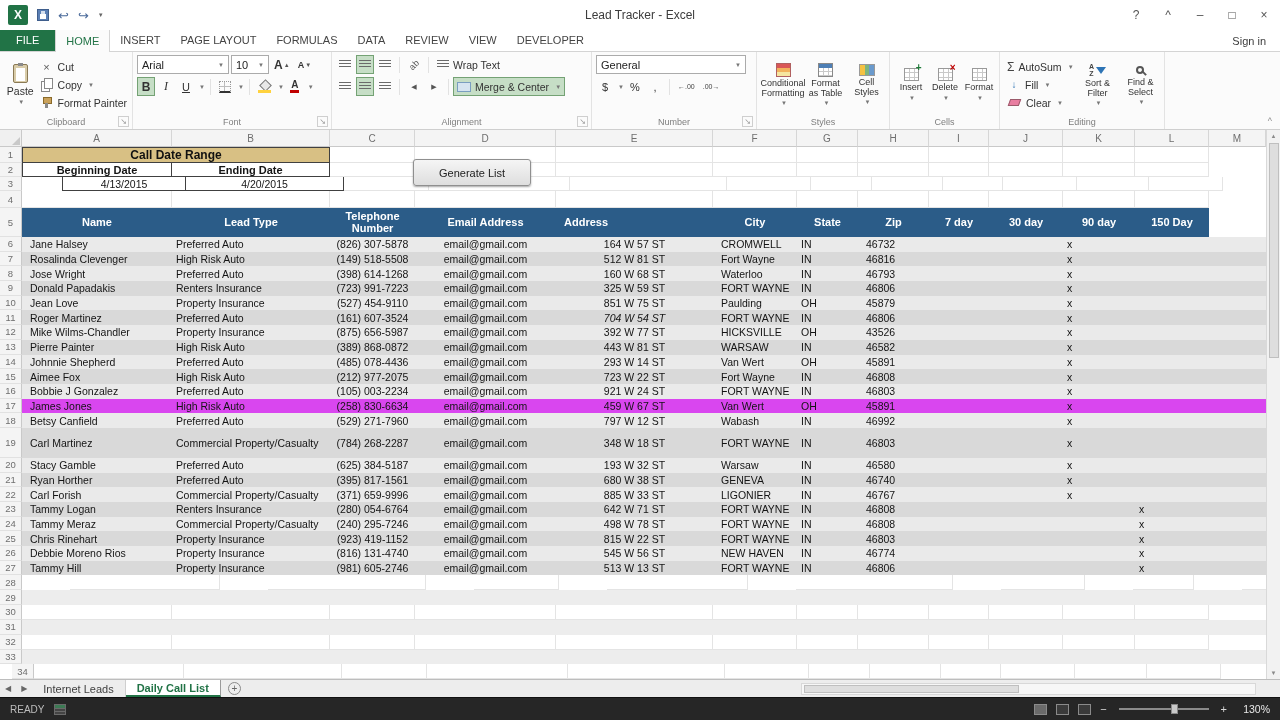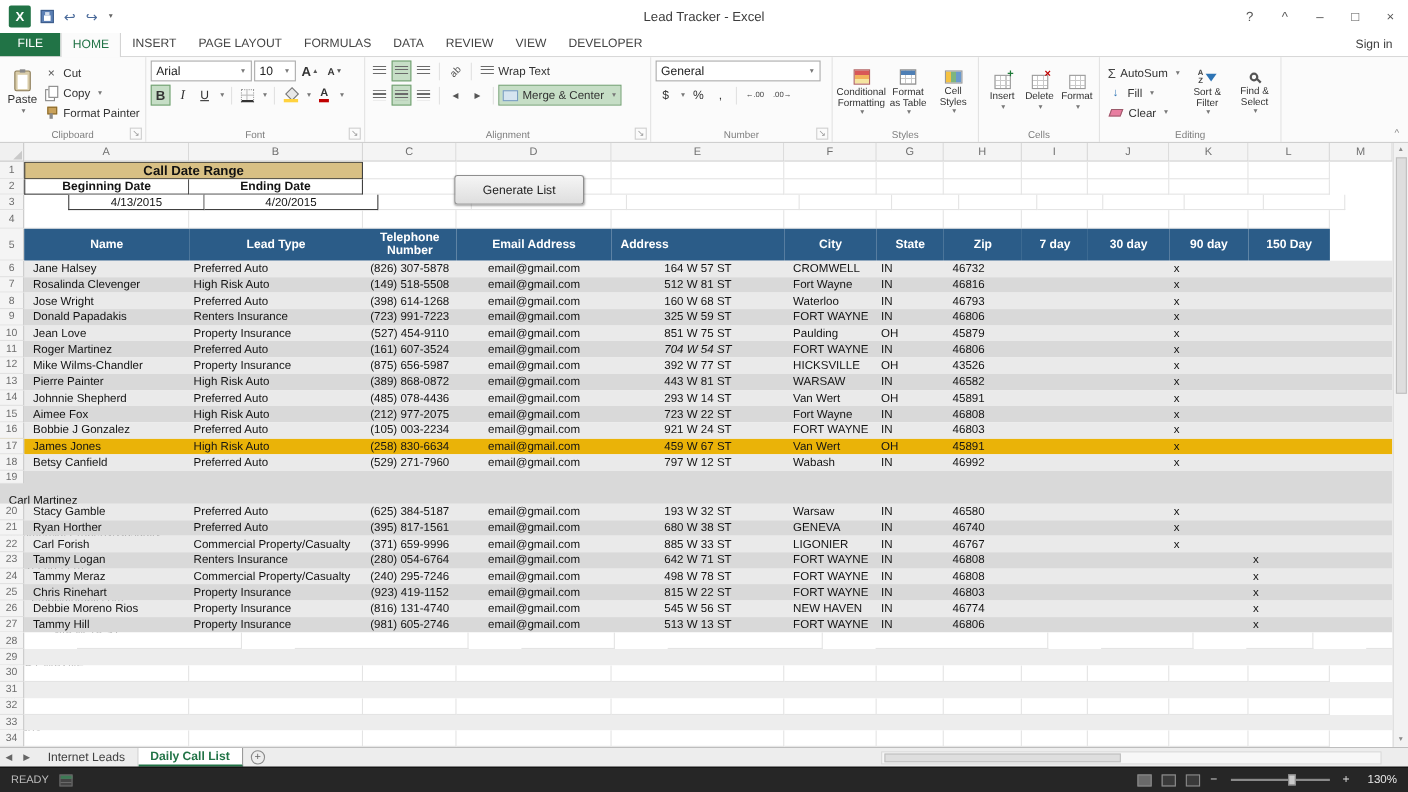--- a/index.html
+++ b/index.html
@@ -697,21 +697,21 @@
             <div class="cell al-c" style="width: 157px;">921 W 24 ST</div>
             <div class="cell al-l8" style="width: 84px;">FORT WAYNE</div>
             <div class="cell al-l4" style="width: 61px;">IN</div>
             <div class="cell al-l8" style="width: 71px;">46803</div>
             <div class="cell al-l4" style="width: 60px;"></div>
             <div class="cell al-l4" style="width: 74px;"></div>
             <div class="cell al-l4" style="width: 72px;">x</div>
             <div class="cell al-l4" style="width: 74px;"></div>
             <div class="cell mfill"></div>
           </div>
-          <div class="row" style="height: 14.7px; background: #eab308;">
+          <div class="row" style="height: 14.7px; background: #d946ef;">
             <div class="rn">17</div>
             <div class="cell al-l8" style="width: 150px;">James Jones</div>
             <div class="cell al-l4" style="width: 158px;">High Risk Auto</div>
             <div class="cell al-c" style="width: 85px;">(258) 830-6634</div>
             <div class="cell al-c" style="width: 141px;">email@gmail.com</div>
             <div class="cell al-c" style="width: 157px;">459 W 67 ST</div>
             <div class="cell al-l8" style="width: 84px;">Van Wert</div>
             <div class="cell al-l4" style="width: 61px;">OH</div>
             <div class="cell al-l8" style="width: 71px;">45891</div>
             <div class="cell al-l4" style="width: 60px;"></div>
@@ -729,21 +729,21 @@
             <div class="cell al-c" style="width: 157px;">797 W 12 ST</div>
             <div class="cell al-l8" style="width: 84px;">Wabash</div>
             <div class="cell al-l4" style="width: 61px;">IN</div>
             <div class="cell al-l8" style="width: 71px;">46992</div>
             <div class="cell al-l4" style="width: 60px;"></div>
             <div class="cell al-l4" style="width: 74px;"></div>
             <div class="cell al-l4" style="width: 72px;">x</div>
             <div class="cell al-l4" style="width: 74px;"></div>
             <div class="cell mfill"></div>
           </div>
-          <div class="row" style="height: 30px; background: rgb(217, 217, 217); flex-direction: column;">
+          <div class="row" style="height: 30px; background: rgb(217, 217, 217);">
             <div class="rn">19</div>
             <div class="cell al-l8" style="width: 150px;">Carl Martinez</div>
             <div class="cell al-l4" style="width: 158px;">Commercial Property/Casualty</div>
             <div class="cell al-c" style="width: 85px;">(784) 268-2287</div>
             <div class="cell al-c" style="width: 141px;">email@gmail.com</div>
             <div class="cell al-c" style="width: 157px;">348 W 18 ST</div>
             <div class="cell al-l8" style="width: 84px;">FORT WAYNE</div>
             <div class="cell al-l4" style="width: 61px;">IN</div>
             <div class="cell al-l8" style="width: 71px;">46803</div>
             <div class="cell al-l4" style="width: 60px;"></div>
@@ -969,21 +969,21 @@
             <div class="cell" style="width: 157px;"></div>
             <div class="cell" style="width: 84px;"></div>
             <div class="cell" style="width: 61px;"></div>
             <div class="cell" style="width: 71px;"></div>
             <div class="cell" style="width: 60px;"></div>
             <div class="cell" style="width: 74px;"></div>
             <div class="cell" style="width: 72px;"></div>
             <div class="cell" style="width: 74px;"></div>
             <div class="cell mfill"></div>
           </div>
-          <div class="row" style="height: 14.82px; background: rgb(255, 255, 255);">
+          <div class="row" style="height: 14.82px; background: rgb(255, 255, 255); padding-left: 12px;">
             <div class="rn">34</div>
             <div class="cell gl" style="width: 150px;"></div>
             <div class="cell gl" style="width: 158px;"></div>
             <div class="cell gl" style="width: 85px;"></div>
             <div class="cell gl" style="width: 141px;"></div>
             <div class="cell gl" style="width: 157px;"></div>
             <div class="cell gl" style="width: 84px;"></div>
             <div class="cell gl" style="width: 61px;"></div>
             <div class="cell gl" style="width: 71px;"></div>
             <div class="cell gl" style="width: 60px;"></div>

